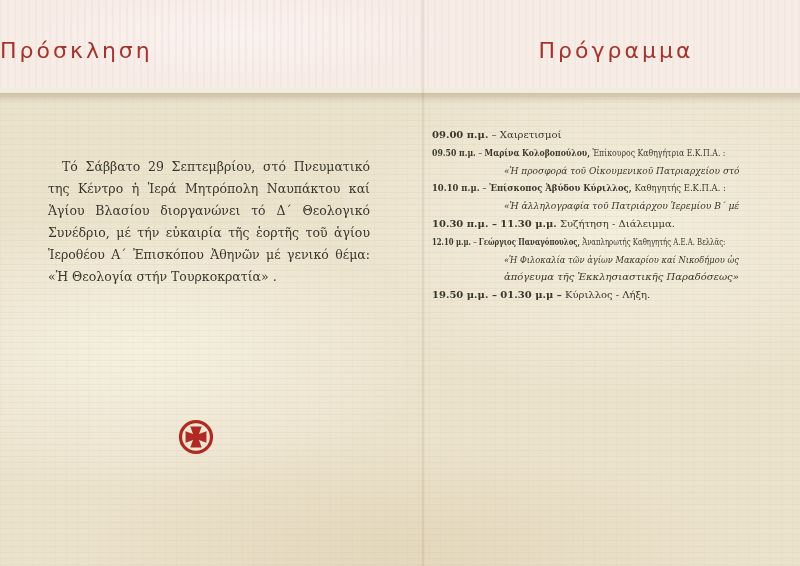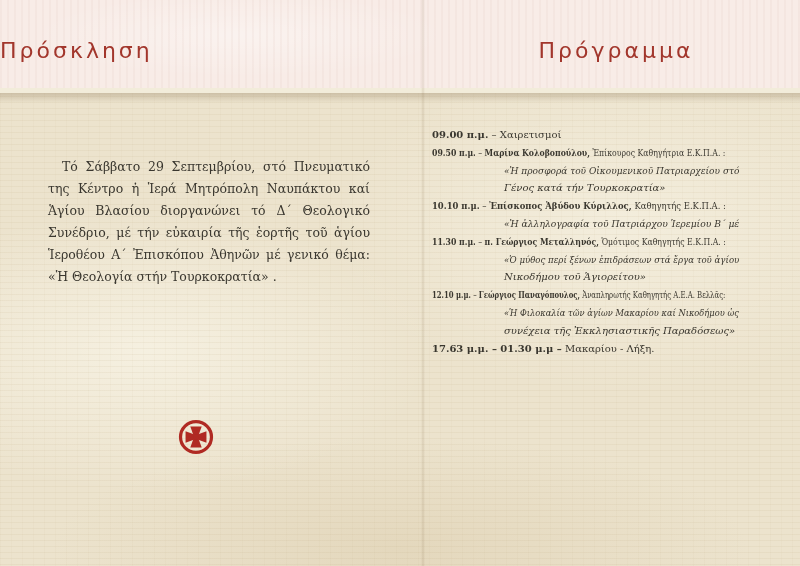--- a/index.html
+++ b/index.html
@@ -90,58 +90,53 @@
 
 
     <div class="entry">
       <div class="ehead fitw" style="transform-origin: left center; transform: scaleX(0.775899);">
         <span class="time">09.50 π.μ.</span>
         <span class="sep">–</span>
         <span class="speaker">Μαρίνα Κολοβοπούλου,</span>
         <span class="role">Ἐπίκουρος Καθηγήτρια Ε.Κ.Π.Α. :</span>
       </div>
       <div class="quote fitw" style="transform-origin: left center; transform: scaleX(0.90184);">«Ἡ προσφορά τοῦ Οἰκουμενικοῦ Πατριαρχείου στό</div>
-      <div class="quote fitw">Γένος κατά τήν Τουρκοκρατία»</div>
     </div>
 
     <div class="entry">
       <div class="ehead fitw" style="transform-origin: left center; transform: scaleX(0.843678);">
         <span class="time">10.10 π.μ.</span>
         <span class="sep">–</span>
         <span class="speaker">Ἐπίσκοπος Ἀβύδου Κύριλλος,</span>
         <span class="role">Καθηγητής Ε.Κ.Π.Α. :</span>
       </div>
       <div class="quote fitw" style="transform-origin: left center; transform: scaleX(0.915888);">«Ἡ ἀλληλογραφία τοῦ Πατριάρχου Ἱερεμίου Β´ μέ</div>
     </div>
 
+    <div class="entry">
+      <div class="ehead fitw">
+        <span class="time">10.30 π.μ. – 11.30 μ.μ.</span>
+        <span class="role">Συζήτηση - Διάλειμμα.</span>
+      </div>
+    </div>
 
-    <div class="entry">
-      <div class="ehead fitw" style="transform-origin: left center; transform: scaleX(0.775899);">
-        <span class="time">11.30 π.μ.</span>
-        <span class="sep">–</span>
-        <span class="speaker">π. Γεώργιος Μεταλληνός,</span>
-        <span class="role">Ὁμότιμος Καθηγητής Ε.Κ.Π.Α. :</span>
-      </div>
-      <div class="quote fitw" style="transform-origin: left center; transform: scaleX(0.859649);">«Ὁ μύθος περί ξένων ἐπιδράσεων στά ἔργα τοῦ ἁγίου</div>
-      <div class="quote fitw">Νικοδήμου τοῦ Ἁγιορείτου»</div>
-    </div>
 
 
     <div class="entry">
       <div class="ehead fitw" style="transform-origin: left center; transform: scaleX(0.691149);">
         <span class="time">12.10 μ.μ.</span>
         <span class="sep">–</span>
         <span class="speaker">Γεώργιος Παναγόπουλος,</span>
         <span class="role">Ἀναπληρωτής Καθηγητής Α.Ε.Α. Βελλᾶς:</span>
       </div>
       <div class="quote fitw" style="transform-origin: left center; transform: scaleX(0.830508);">«Ἡ Φιλοκαλία τῶν ἁγίων Μακαρίου καί Νικοδήμου ὡς</div>
-      <div class="quote fitw">συνέχεια τῆς Ἐκκλησιαστικῆς Παραδόσεως»</div>
+      <div class="quote fitw">ἀπόγευμα τῆς Ἐκκλησιαστικῆς Παραδόσεως»</div>
     </div>
 
     <div class="entry">
       <div class="ehead fitw">
-        <span class="time">17.63 μ.μ. – 01.30 μ.μ –</span>
-        <span class="role">Μακαρίου - Λήξη.</span>
+        <span class="time">19.50 μ.μ. – 01.30 μ.μ –</span>
+        <span class="role">Κύριλλος - Λήξη.</span>
       </div>
     </div>
 
   </div>
 </div>
 
 </body></html>

